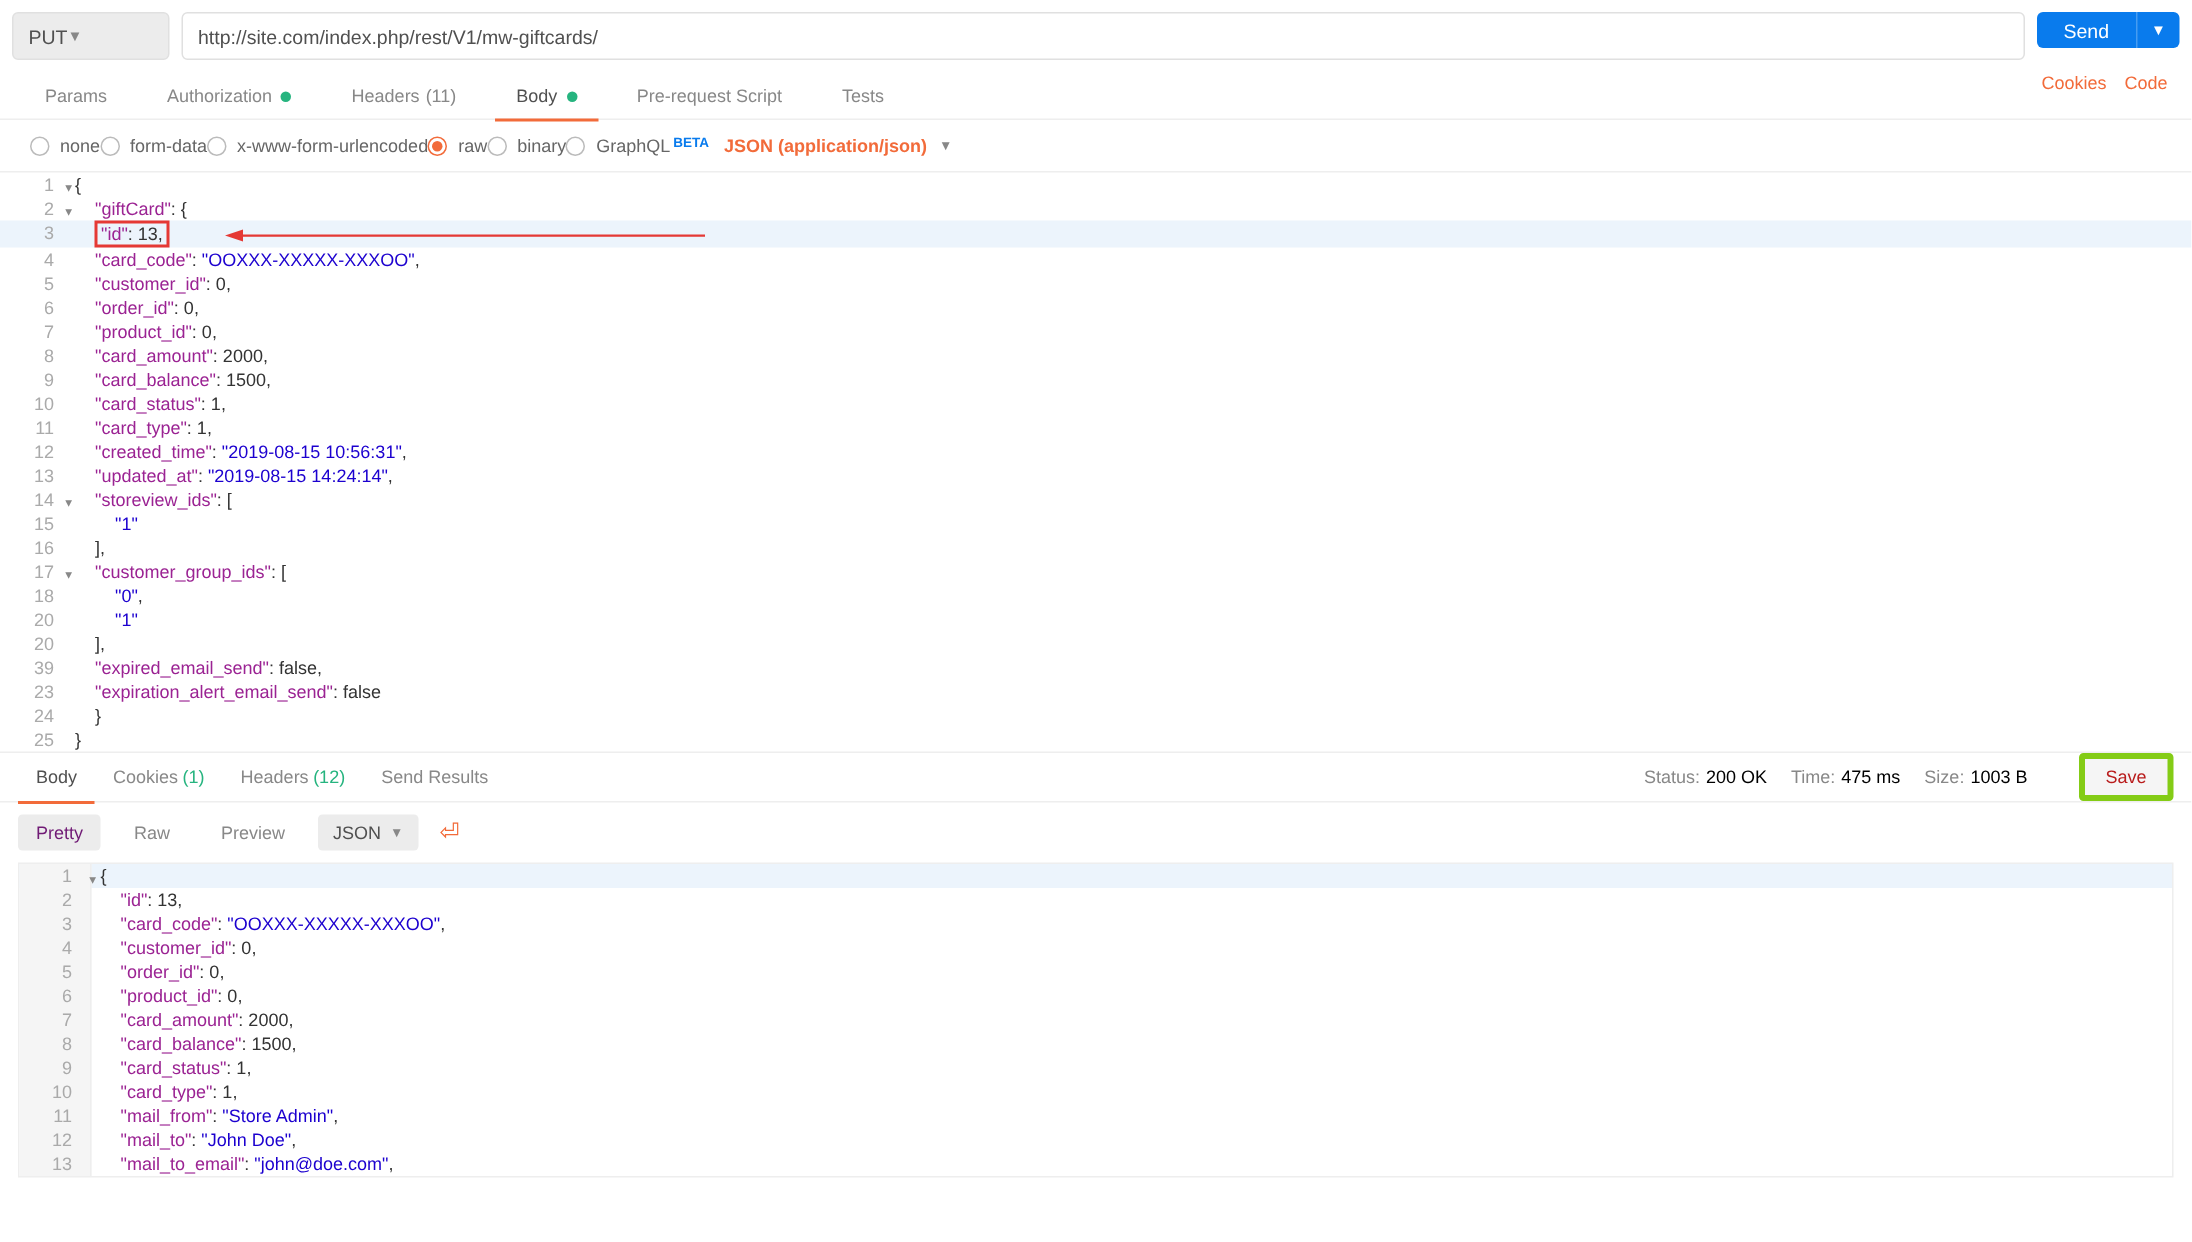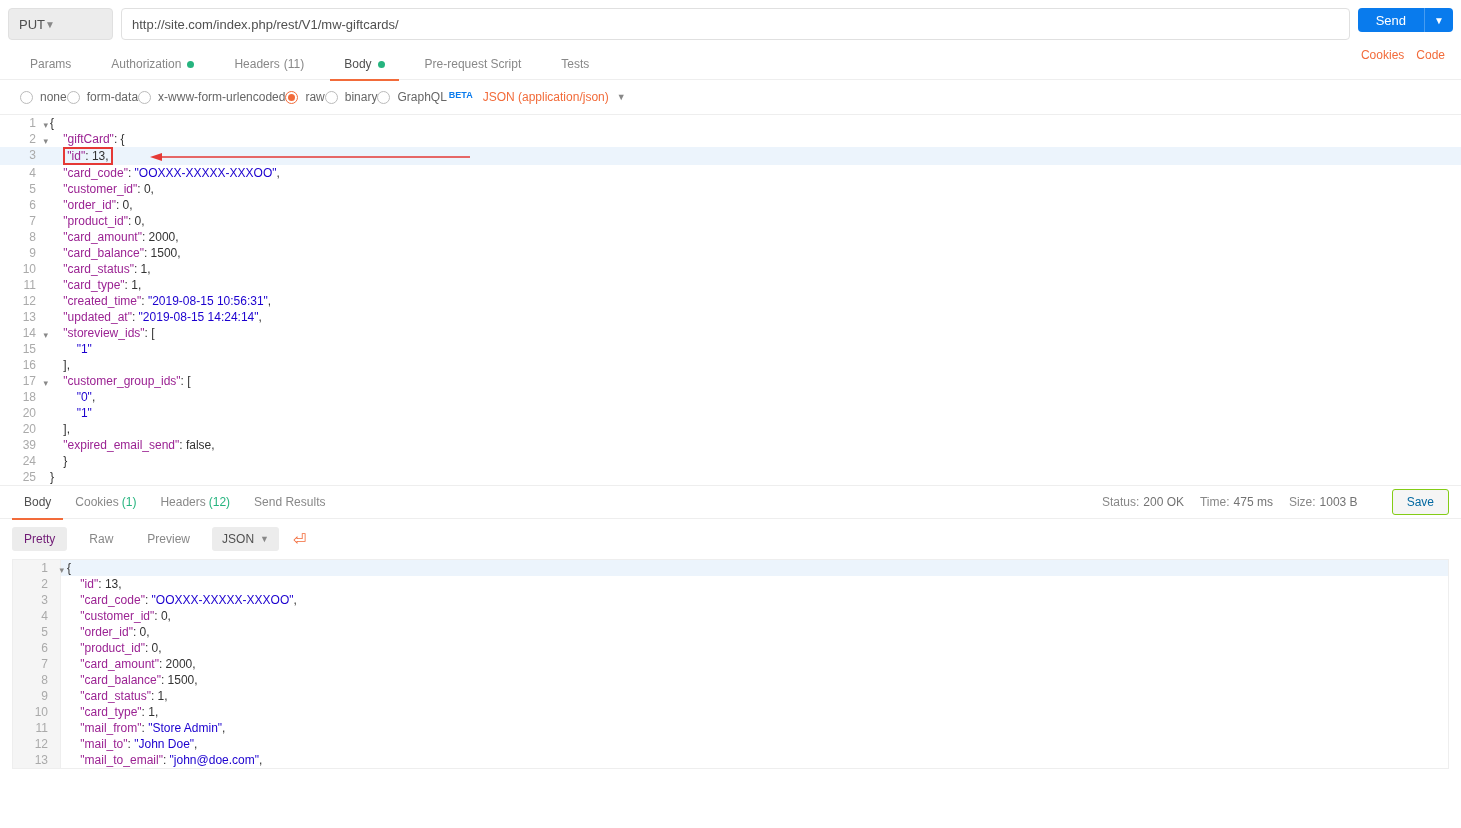--- a/index.html
+++ b/index.html
@@ -23,43 +23,43 @@
 .count { margin-left: 4px; }
 .tabs-right { margin-left: auto; display: flex; gap: 12px; }
 .tabs-right .link { color: #F26B3A; font-size: 12px; cursor: pointer; }
 
 .body-type-row { display: flex; align-items: center; padding: 10px 20px; border-bottom: 1px solid #eee; font-size: 12px; color: #666; }
 .radio { display: flex; align-items: center; gap: 7px; cursor: pointer; }
 .radio-circle { width: 13px; height: 13px; border: 1px solid #bbb; border-radius: 50%; display: flex; align-items: center; justify-content: center; }
 .radio.sel .radio-circle { border-color: #F26B3A; }
 .radio.sel .radio-circle::after { content: ''; width: 7px; height: 7px; background: #F26B3A; border-radius: 50%; }
 .beta { color: #097BED; font-size: 9px; font-weight: 600; vertical-align: top; margin-left: 2px; }
-.content-type { color: #F26B3A; margin-left: 10px; display: flex; align-items: center; gap: 8px; cursor: pointer; }
+.content-type { color: #F26B3A; margin-left: 10px; display: flex; align-items: center; gap: 8px; cursor: pointer; font-weight: bold; }
 .content-type .chev { color: #888; font-size: 9px; }
 
 .editor { font-family: Menlo, Monaco, "Courier New", monospace; font-size: 12px; }
 .editor-line { display: flex; min-height: 16px; line-height: 16px; }
 .editor-line.hl { background: #ECF4FC; }
 .gutter { width: 44px; text-align: right; padding-right: 8px; color: #aaa; user-select: none; position: relative; }
 .fold { position: absolute; right: -4px; top: 2px; font-size: 9px; color: #888; }
 .codeline { flex: 1; white-space: pre; padding-left: 6px; }
 .key { color: #9B2393; }
 .str { color: #1C00CF; }
 .num, .bool, .punct { color: #333; }
 .redbox { border: 2px solid #E53935; padding: 0 2px; display: inline-block; line-height: 14px; }
 .arrow-svg { position: absolute; pointer-events: none; }
 
 .response-header { display: flex; align-items: center; padding: 0 12px; height: 34px; border-top: 1px solid #eee; border-bottom: 1px solid #eee; font-size: 12px; background: #fff; }
 .rtab { padding: 0 12px; height: 34px; display: flex; align-items: center; color: #888; cursor: pointer; position: relative; }
 .rtab.active { color: #505050; }
 .rtab.active::after { content: ''; position: absolute; left: 0; right: 0; bottom: -1px; height: 2px; background: #F26B3A; }
 .rcount.green { color: #26B47F; margin-left: 3px; }
 .status-block { margin-left: auto; display: flex; align-items: center; gap: 16px; color: #888; }
-.status-block .val { color: #737373; margin-left: 4px; }
-.save-btn { margin-left: 18px; background: #f5f5f5; border: 1px solid #84cc16; border-radius: 3px; padding: 5px 14px; color: #0369a1; cursor: pointer; font-size: 12px; }
+.status-block .val { color: #000000; margin-left: 4px; }
+.save-btn { margin-left: 18px; background: #f5f5f5; border: 4px solid #84cc16; border-radius: 3px; padding: 5px 14px; color: #b91c1c; cursor: pointer; font-size: 12px; }
 
 .view-row { display: flex; align-items: center; gap: 10px; padding: 8px 12px; font-size: 12px; }
 .vbtn { padding: 5px 12px; color: #888; cursor: pointer; border-radius: 3px; }
 .vbtn.active { background: #ececec; color: #701a75; }
 .vsel { display: flex; align-items: center; gap: 6px; padding: 5px 10px; background: #ececec; border-radius: 3px; color: #505050; cursor: pointer; }
 .wrap-icon { color: #F26B3A; font-size: 16px; cursor: pointer; padding: 0 4px; }
 
 .response-editor { border: 1px solid #eee; margin: 0 12px 12px 12px; }
 .response-editor .gutter { background: #f5f5f5; border-right: 1px solid #eee; width: 48px; padding-right: 12px; }
 .response-editor .editor-line.hl { background: #ECF4FC; }
@@ -222,20 +222,24 @@
       <div class="gutter">20</div>
       <div class="codeline">        <span class="str">"1"</span></div>
     </div>
   <div class="editor-line">
       <div class="gutter">20</div>
       <div class="codeline">    <span class="punct">],</span></div>
     </div>
   <div class="editor-line">
       <div class="gutter">39</div>
       <div class="codeline">    <span class="key">"expired_email_send"</span><span class="punct">: </span><span class="bool">false</span><span class="punct">,</span></div>
+    </div>
+  <div class="editor-line">
+      <div class="gutter">23</div>
+      <div class="codeline">    <span class="key">"expiration_alert_email_send"</span><span class="punct">: </span><span class="bool">false</span></div>
     </div>
   <div class="editor-line">
       <div class="gutter">24</div>
       <div class="codeline">    <span class="punct">}</span></div>
     </div>
   <div class="editor-line">
       <div class="gutter">25</div>
       <div class="codeline"><span class="punct">}</span></div>
     </div>
 </div>

